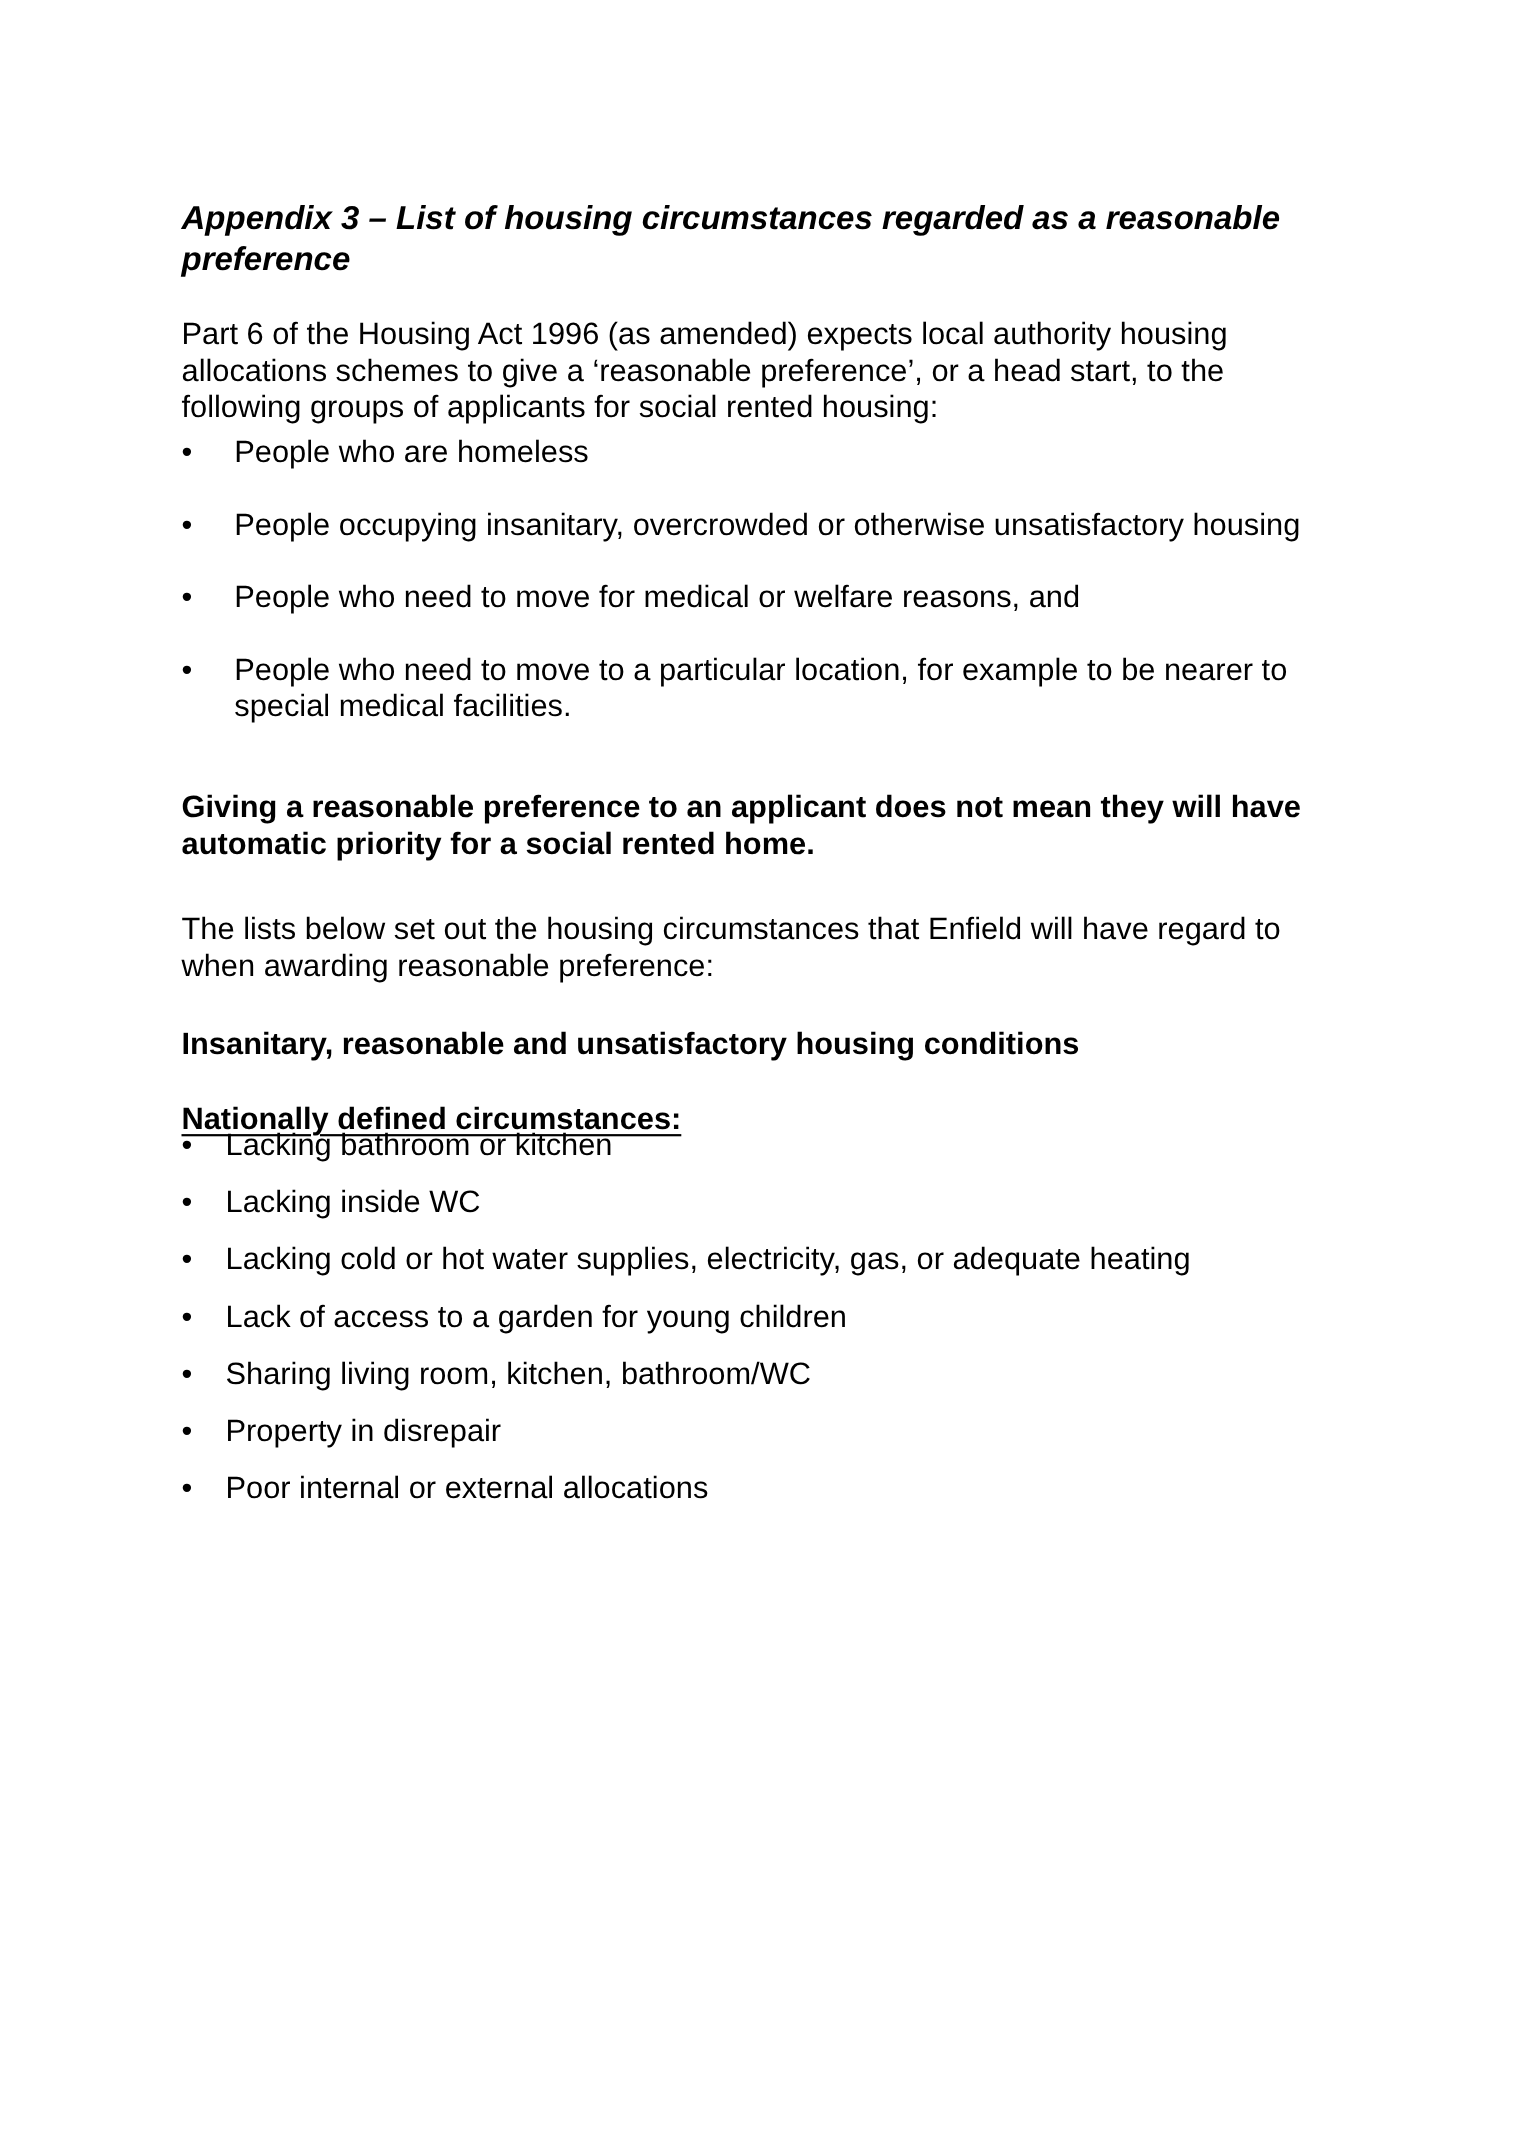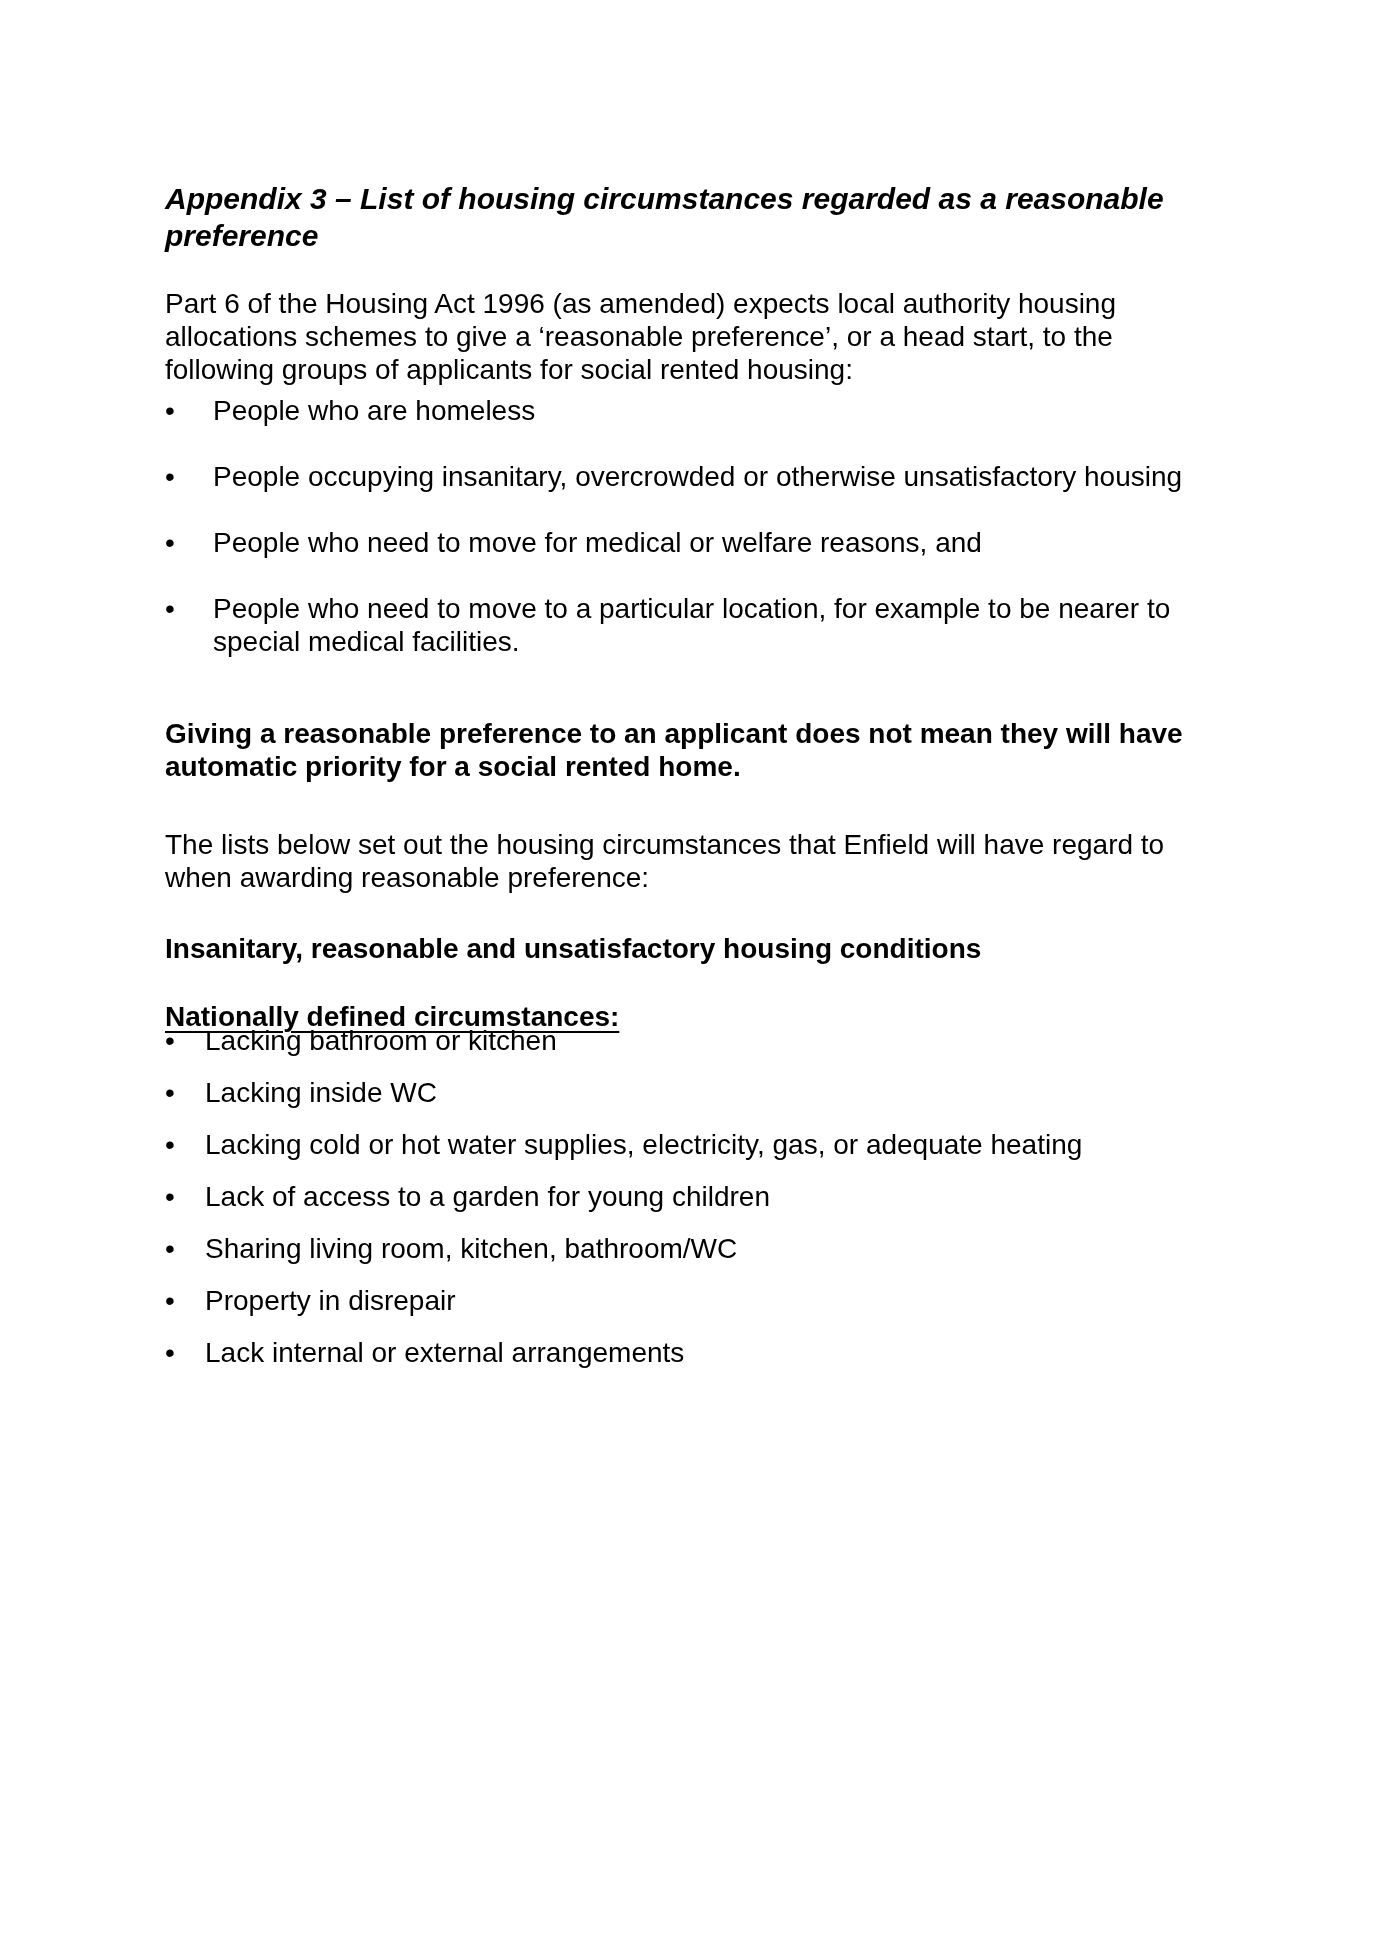--- a/index.html
+++ b/index.html
@@ -118,20 +118,20 @@
 
   <h3 class="block body-text subsection-heading">Nationally defined circumstances:</h3>
 
   <ul class="block doc-list national-list">
     <li>Lacking bathroom or kitchen</li>
     <li>Lacking inside WC</li>
     <li>Lacking cold or hot water supplies, electricity, gas, or adequate heating</li>
     <li>Lack of access to a garden for young children</li>
     <li>Sharing living room, kitchen, bathroom/WC</li>
     <li>Property in disrepair</li>
-    <li>Lack internal or external arrangements</li>
+    <li>Poor internal or external allocations</li>
     <li>Young internal in flats above ground floor</li>
   </ul>
 
   <div class="footer-rule"></div>
 
 
 </div>
 
 </body></html>

